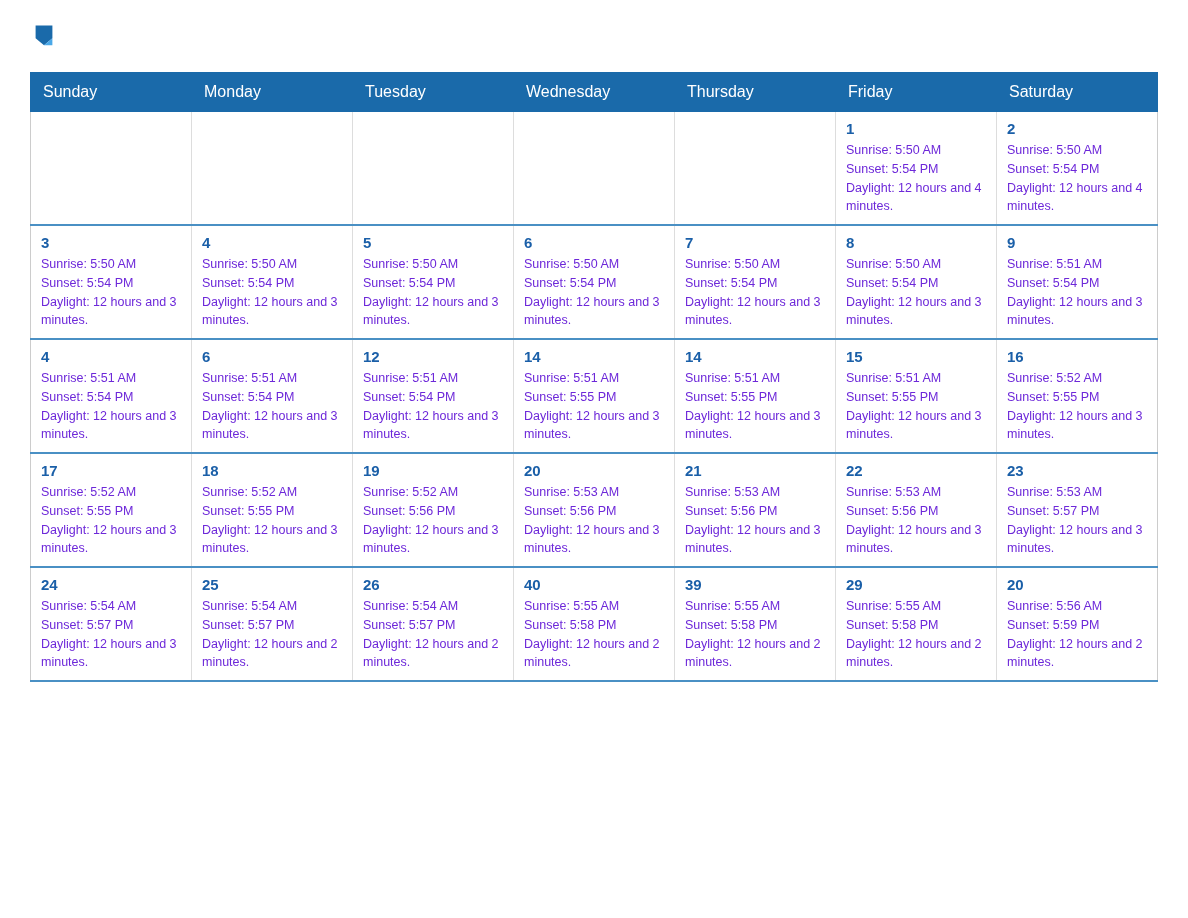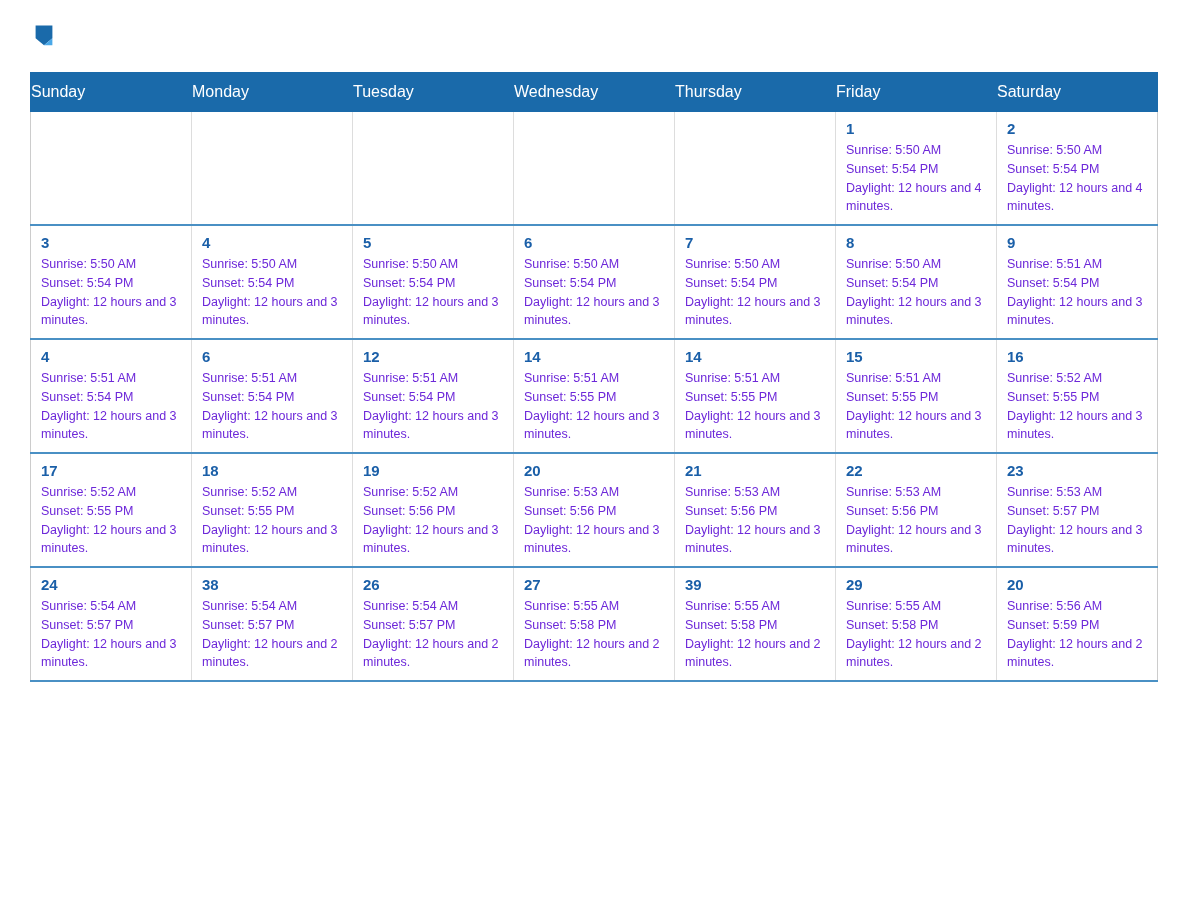--- a/index.html
+++ b/index.html
@@ -53,21 +53,21 @@
     .calendar-table {
       width: 100%;
       border-collapse: collapse;
       border: 1px solid #ccc;
     }
     .calendar-table thead tr th {
       background-color: #1a6aaa;
       color: #fff;
       font-size: 16px;
       font-weight: normal;
-      padding: 10px 0;
+      padding: 10px 12px;
       text-align: left;
       border: 1px solid #1a6aaa;
     }
     .calendar-table tbody tr {
       border-bottom: 2px solid #4a90c4;
     }
     .calendar-table tbody tr td {
       vertical-align: top;
       padding: 8px 10px;
       border-right: 1px solid #ddd;
@@ -232,29 +232,29 @@
           <div class="day-number">23</div>
           <div class="day-info">Sunrise: 5:53 AM<br>Sunset: 5:57 PM<br>Daylight: 12 hours and 3 minutes.</div>
         </td>
       </tr>
       <tr>
         <td>
           <div class="day-number">24</div>
           <div class="day-info">Sunrise: 5:54 AM<br>Sunset: 5:57 PM<br>Daylight: 12 hours and 3 minutes.</div>
         </td>
         <td>
-          <div class="day-number">38</div>
+          <div class="day-number">25</div>
           <div class="day-info">Sunrise: 5:54 AM<br>Sunset: 5:57 PM<br>Daylight: 12 hours and 2 minutes.</div>
         </td>
         <td>
           <div class="day-number">26</div>
           <div class="day-info">Sunrise: 5:54 AM<br>Sunset: 5:57 PM<br>Daylight: 12 hours and 2 minutes.</div>
         </td>
         <td>
-          <div class="day-number">27</div>
+          <div class="day-number">40</div>
           <div class="day-info">Sunrise: 5:55 AM<br>Sunset: 5:58 PM<br>Daylight: 12 hours and 2 minutes.</div>
         </td>
         <td>
           <div class="day-number">39</div>
           <div class="day-info">Sunrise: 5:55 AM<br>Sunset: 5:58 PM<br>Daylight: 12 hours and 2 minutes.</div>
         </td>
         <td>
           <div class="day-number">29</div>
           <div class="day-info">Sunrise: 5:55 AM<br>Sunset: 5:58 PM<br>Daylight: 12 hours and 2 minutes.</div>
         </td>

